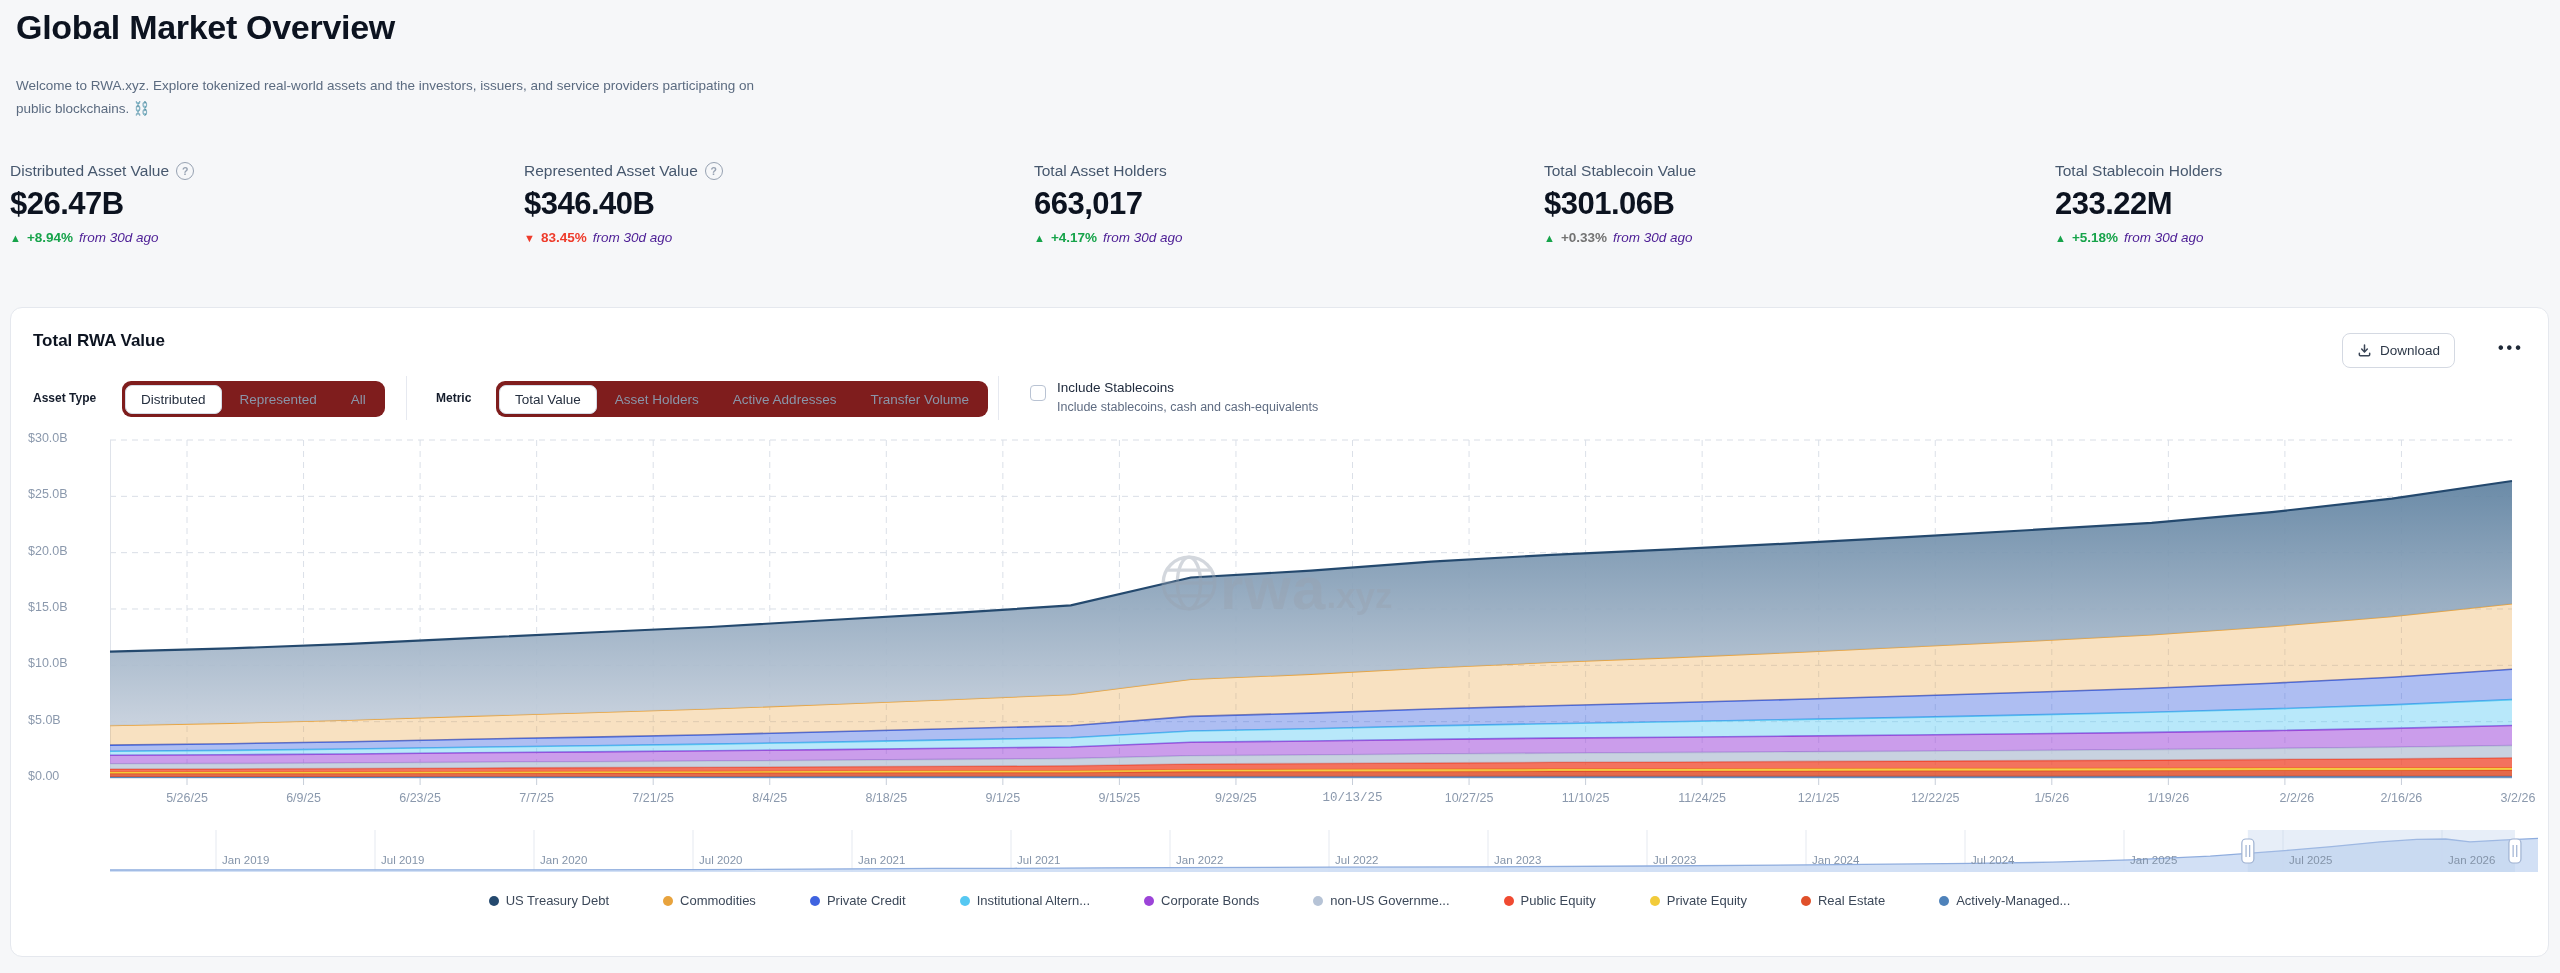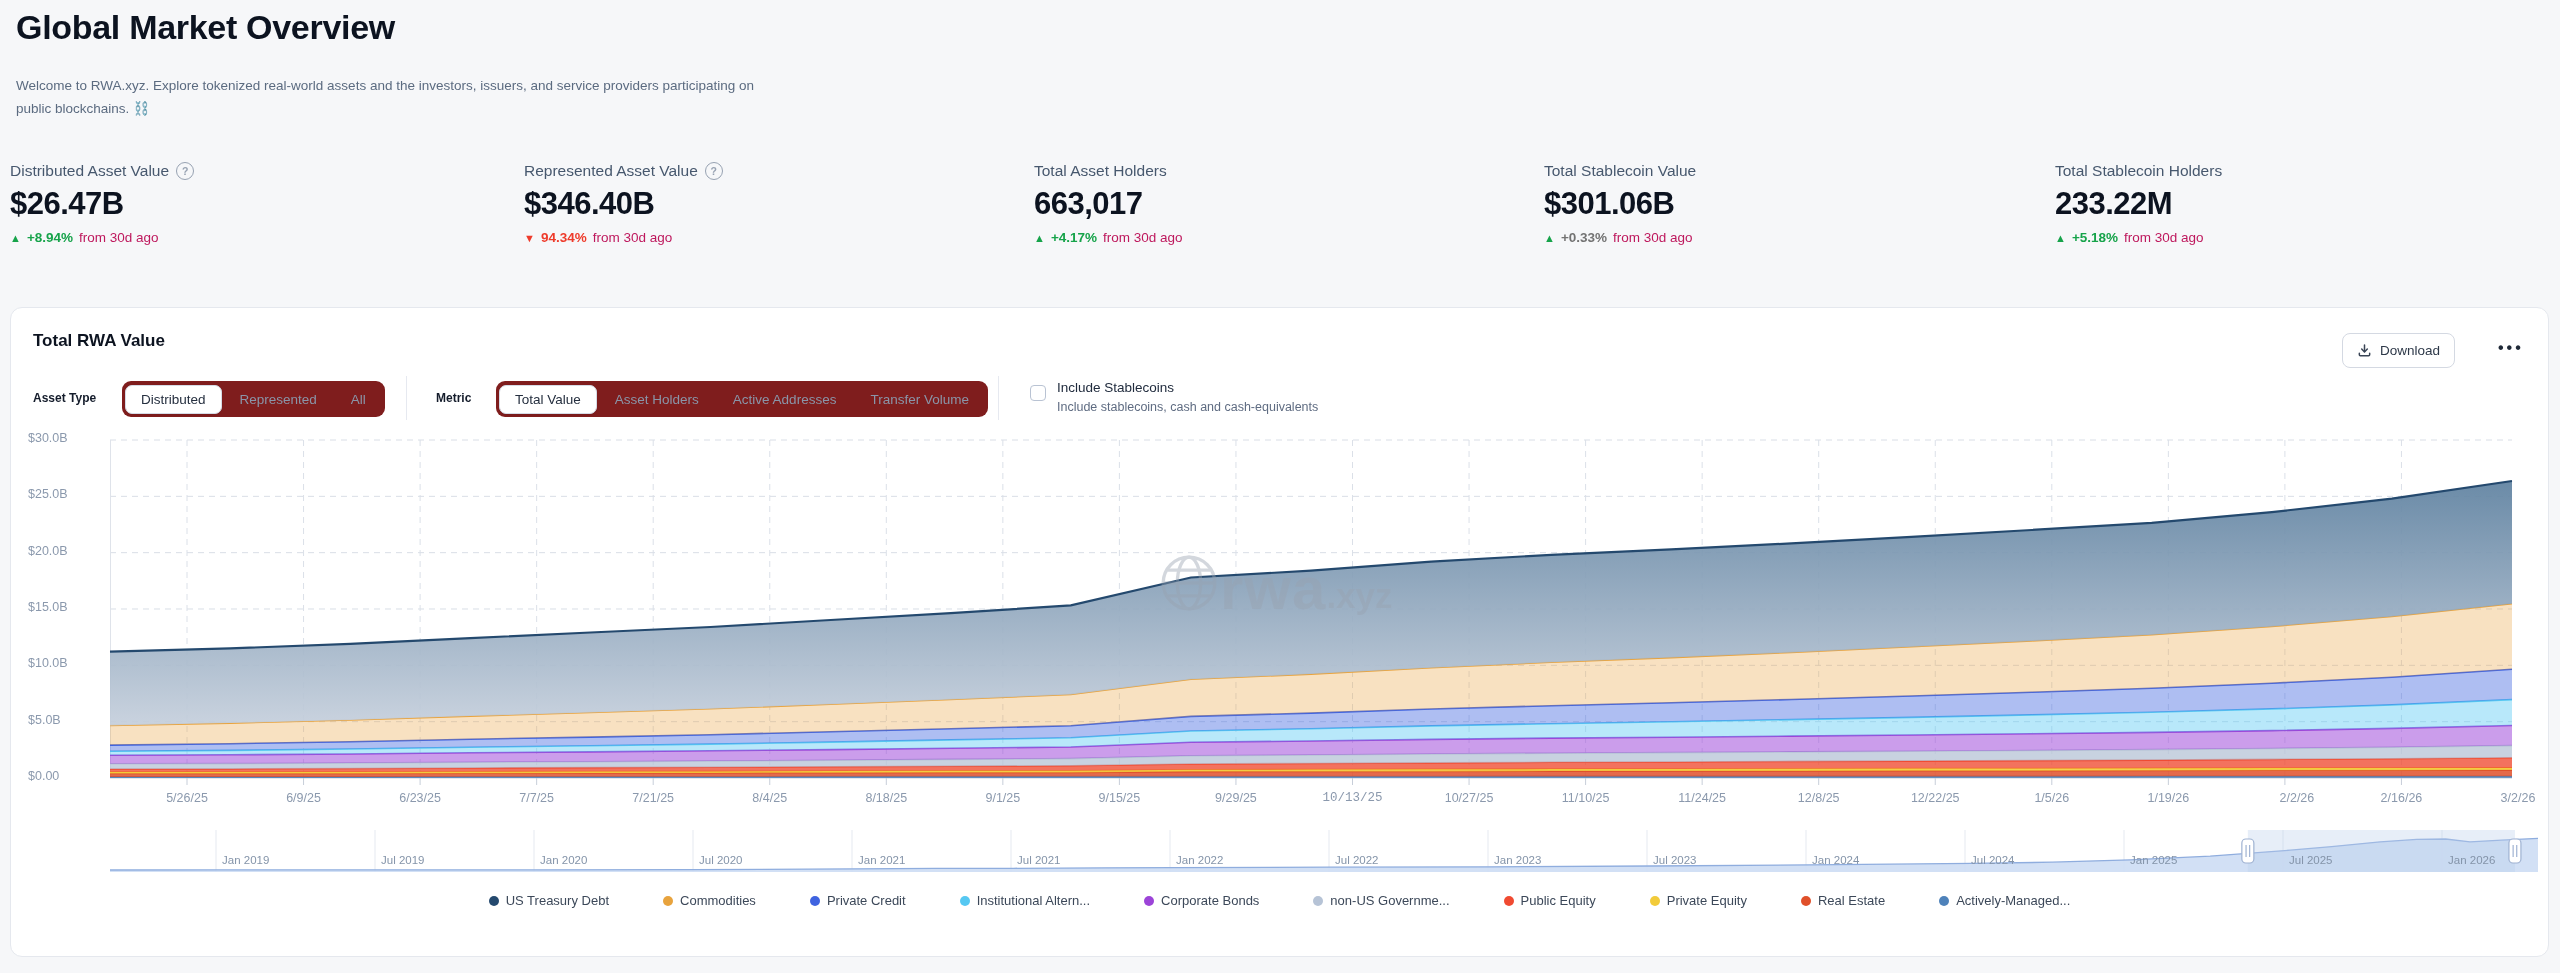--- a/index.html
+++ b/index.html
@@ -11,21 +11,21 @@
   .page-desc span{display:block;}
   
   .stat{position:absolute;top:162px;width:500px;}
   .stat-label-row{display:flex;align-items:center;gap:7px;}
   .stat-label{font-size:15.5px;color:#47586e;}
   .info-icon{display:inline-flex;align-items:center;justify-content:center;width:16px;height:16px;border:1.3px solid #97a2b2;border-radius:50%;font-size:10.5px;color:#97a2b2;font-weight:700;cursor:pointer;}
   .stat-value{margin-top:5px;font-size:31px;font-weight:600;color:#0c1320;letter-spacing:-0.5px;line-height:38px;}
   .stat-delta{margin-top:7px;display:flex;align-items:center;gap:6px;font-size:13.5px;}
   .stat-arrow{font-size:11px;}
   .stat-pct{font-weight:600;}
-  .stat-suffix{color:#be185d;}
+  .stat-suffix{color:#4c1d95;font-style:italic;}
   
   #panel{position:absolute;left:10px;top:307px;width:2539px;height:650px;background:#fff;border:1px solid #e5e8ee;border-radius:12px;box-sizing:border-box;}
   .panel-title{position:absolute;left:33px;top:331px;font-size:17px;font-weight:600;color:#0c1320;}
   .download-btn{position:absolute;left:2342px;top:333px;height:35px;display:flex;align-items:center;gap:8px;padding:0 14px;background:#fff;border:1px solid #d4d9e2;border-radius:8px;font-size:13.5px;font-weight:500;color:#2d3848;cursor:pointer;font-family:inherit;}
   .more-btn{position:absolute;left:2492px;top:338px;border:none;background:transparent;font-size:16px;letter-spacing:3px;color:#1f2937;cursor:pointer;font-weight:700;}
   
   .ctl-label{position:absolute;top:391px;font-size:12px;font-weight:600;color:#141c2b;}
   .seg{position:absolute;top:381px;display:flex;align-items:center;background:#7f1d1d;border-radius:9px;padding:3px;gap:2px;height:36px;box-sizing:border-box;}
   .seg-pill{border:1px solid transparent;background:transparent;color:#8a95a8;font-size:13.5px;padding:0 15px;height:29px;border-radius:7px;cursor:pointer;font-family:inherit;white-space:nowrap;}
   .seg-pill.selected{background:#fff;border:1px solid #d5dbe6;color:#252f3f;font-weight:500;box-shadow:0 1px 2px rgba(16,24,40,.06);}
@@ -74,21 +74,21 @@
     </div>
   </div>
   <div class="stat" style="left:524px">
     <div class="stat-label-row">
       <span class="stat-label">Represented Asset Value</span>
       <span class="info-icon">?</span>
     </div>
     <div class="stat-value">$346.40B</div>
     <div class="stat-delta">
       <span class="stat-arrow" style="color: rgb(238, 59, 43);">▼</span>
-      <span class="stat-pct" style="color: rgb(238, 59, 43);">94.34%</span>
+      <span class="stat-pct" style="color: rgb(238, 59, 43);">83.45%</span>
       <span class="stat-suffix">from 30d ago</span>
     </div>
   </div>
   <div class="stat" style="left:1034px">
     <div class="stat-label-row">
       <span class="stat-label">Total Asset Holders</span>
     </div>
     <div class="stat-value">663,017</div>
     <div class="stat-delta">
       <span class="stat-arrow" style="color: rgb(22, 163, 74);">▲</span>
@@ -244,21 +244,21 @@
       <div class="xlabel" style="left: 653.2px;">7/21/25</div>
       <div class="xlabel" style="left: 769.75px;">8/4/25</div>
       <div class="xlabel" style="left: 886.3px;">8/18/25</div>
       <div class="xlabel" style="left: 1002.85px;">9/1/25</div>
       <div class="xlabel" style="left: 1119.4px;">9/15/25</div>
       <div class="xlabel" style="left: 1235.95px;">9/29/25</div>
       <div class="xlabel" style="left: 1352.5px; font-family: Liberation Mono, monospace;">10/13/25</div>
       <div class="xlabel" style="left: 1469.05px;">10/27/25</div>
       <div class="xlabel" style="left: 1585.6px;">11/10/25</div>
       <div class="xlabel" style="left: 1702.15px;">11/24/25</div>
-      <div class="xlabel" style="left: 1818.7px;">12/8/25</div>
+      <div class="xlabel" style="left: 1818.7px;">12/1/25</div>
       <div class="xlabel" style="left: 1935.25px;">12/22/25</div>
       <div class="xlabel" style="left: 2051.8px;">1/5/26</div>
       <div class="xlabel" style="left: 2168.35px;">1/19/26</div>
       <div class="xlabel" style="left: 2284.9px; margin-left: 12px;">2/2/26</div>
       <div class="xlabel" style="left: 2401.45px;">2/16/26</div>
       <div class="xlabel" style="left: 2518px;">3/2/26</div>
     </div>
 
   <div class="watermark">
     <svg class="wm-globe" viewBox="0 0 48 48" fill="none" stroke="#98a2b0" stroke-width="2.6">

